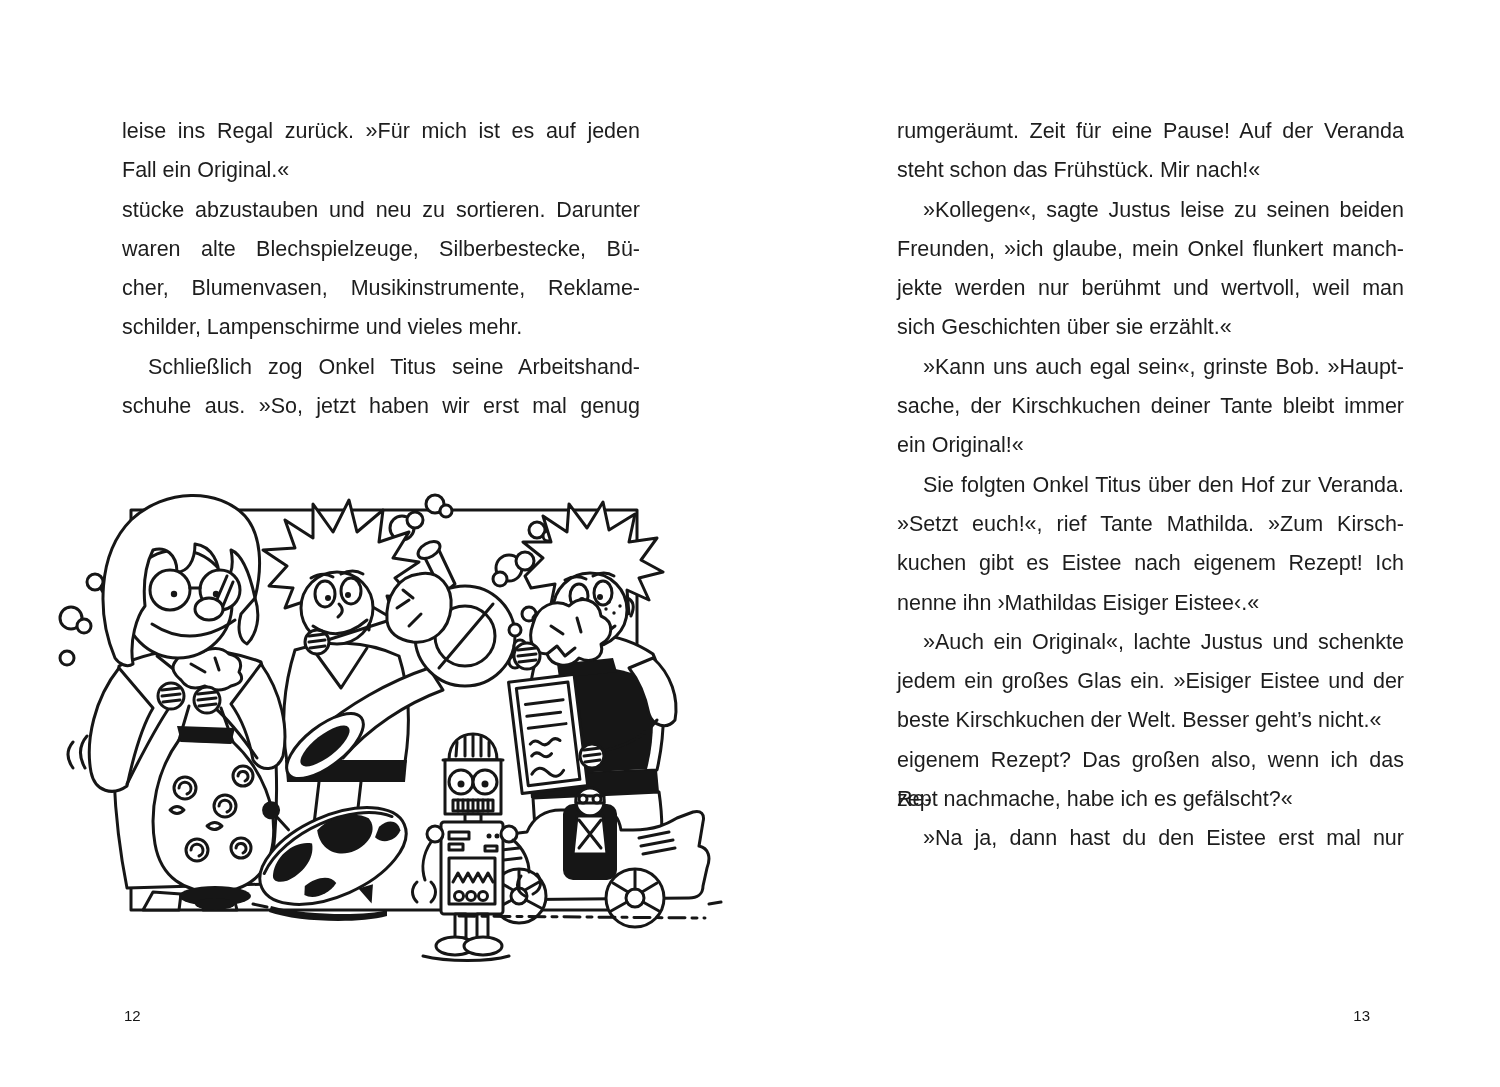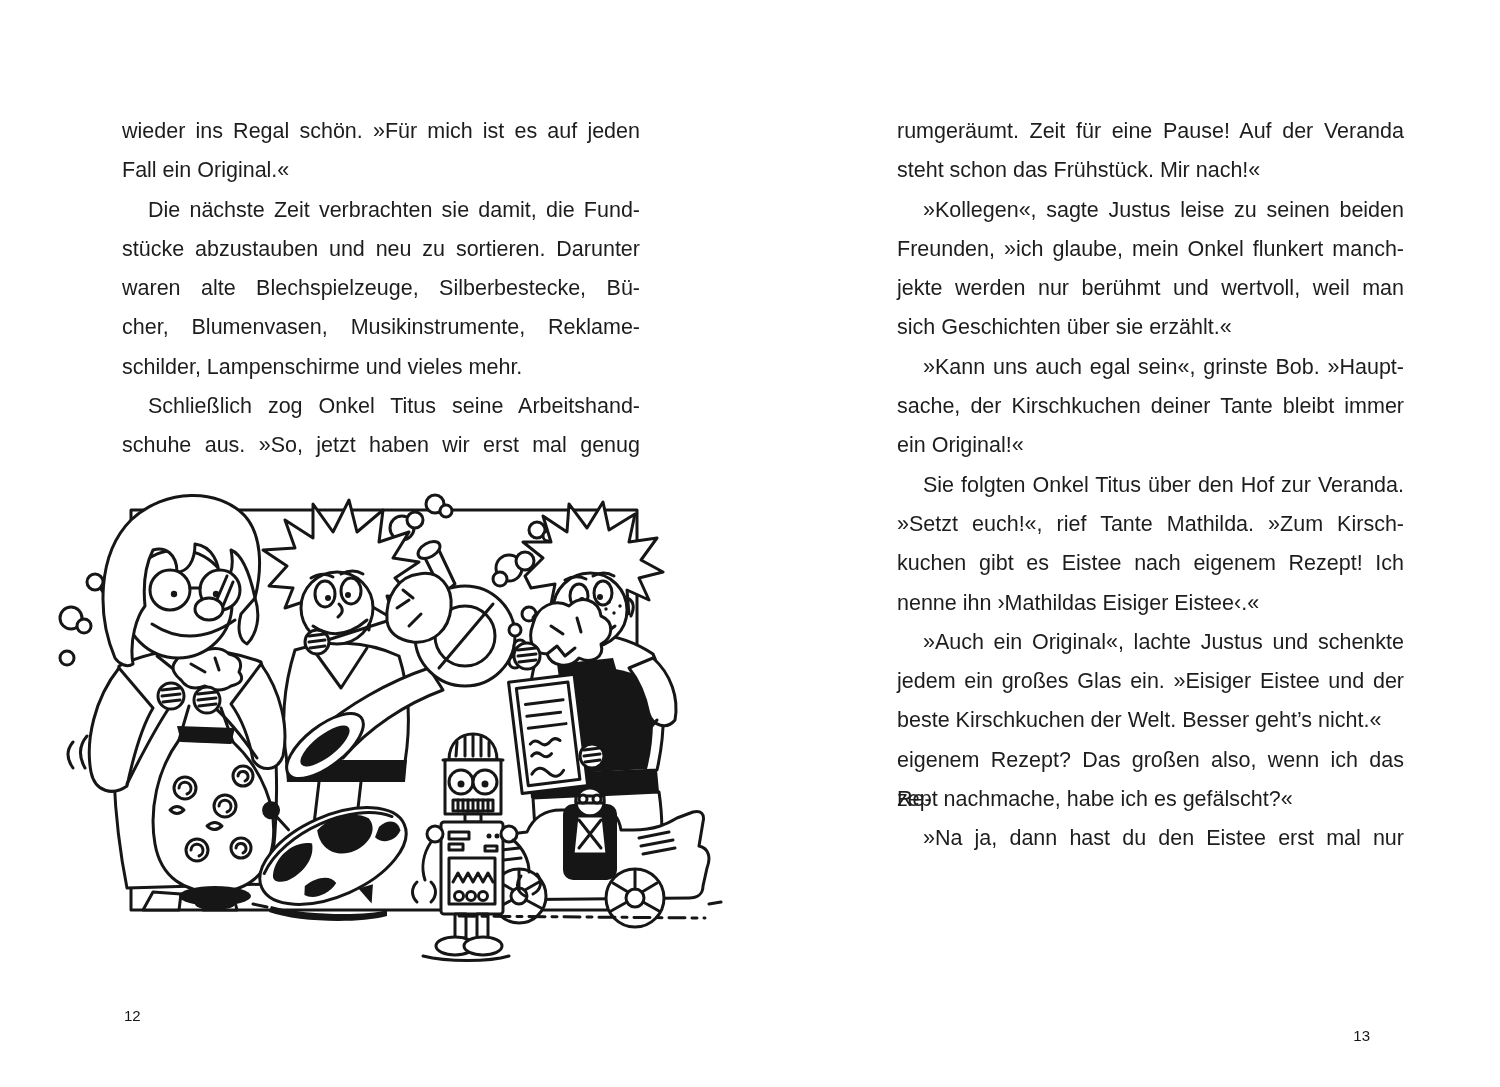--- a/index.html
+++ b/index.html
@@ -15,35 +15,34 @@
   .line{
     height:39.3px;line-height:39.3px;font-size:21.5px;
     letter-spacing:0;text-align:left;
   }
   .line.just{text-align:justify;text-align-last:justify;text-justify:inter-word;}
   .line.ind{padding-left:26px;}
   .pagenum{
     position:absolute;top:1004px;font-size:15px;line-height:24px;color:#161616;
   }
   #pagenum-left{left:124px;}
-  #pagenum-right{left:863px;width:507px;text-align:right;margin-top:20px;}
+  #pagenum-right{left:863px;width:507px;text-align:right;}
   #illustration{position:absolute;left:57px;top:458px;}
   svg *{vector-effect:none;}
   .ink{stroke:#161616;fill:#ffffff;stroke-width:3;stroke-linecap:round;stroke-linejoin:round;}
   .ln{stroke:#161616;fill:none;stroke-width:3;stroke-linecap:round;stroke-linejoin:round;}
   .blk{fill:#161616;stroke:none;}
 </style>
 </head>
 <body>
 
 <div>
   <div class="textblock" id="left-lines">
-      <div class="line just">wieder ins Regal schön. »Für mich ist es auf jeden</div>
+      <div class="line just">leise ins Regal zurück. »Für mich ist es auf jeden</div>
       <div class="line">Fall ein Original.«</div>
-      <div class="line just ind">Die nächste Zeit verbrachten sie damit, die Fund-</div>
       <div class="line just">stücke abzustauben und neu zu sortieren. Darunter</div>
       <div class="line just">waren alte Blechspielzeuge, Silberbestecke, Bü-</div>
       <div class="line just">cher, Blumenvasen, Musikinstrumente, Reklame-</div>
       <div class="line">schilder, Lampenschirme und vieles mehr.</div>
       <div class="line just ind">Schließlich zog Onkel Titus seine Arbeitshand-</div>
       <div class="line just">schuhe aus. »So, jetzt haben wir erst mal genug</div>
     </div>
 
   <svg id="illustration" width="690" height="505" viewBox="0 0 690 505" aria-hidden="true">
 

